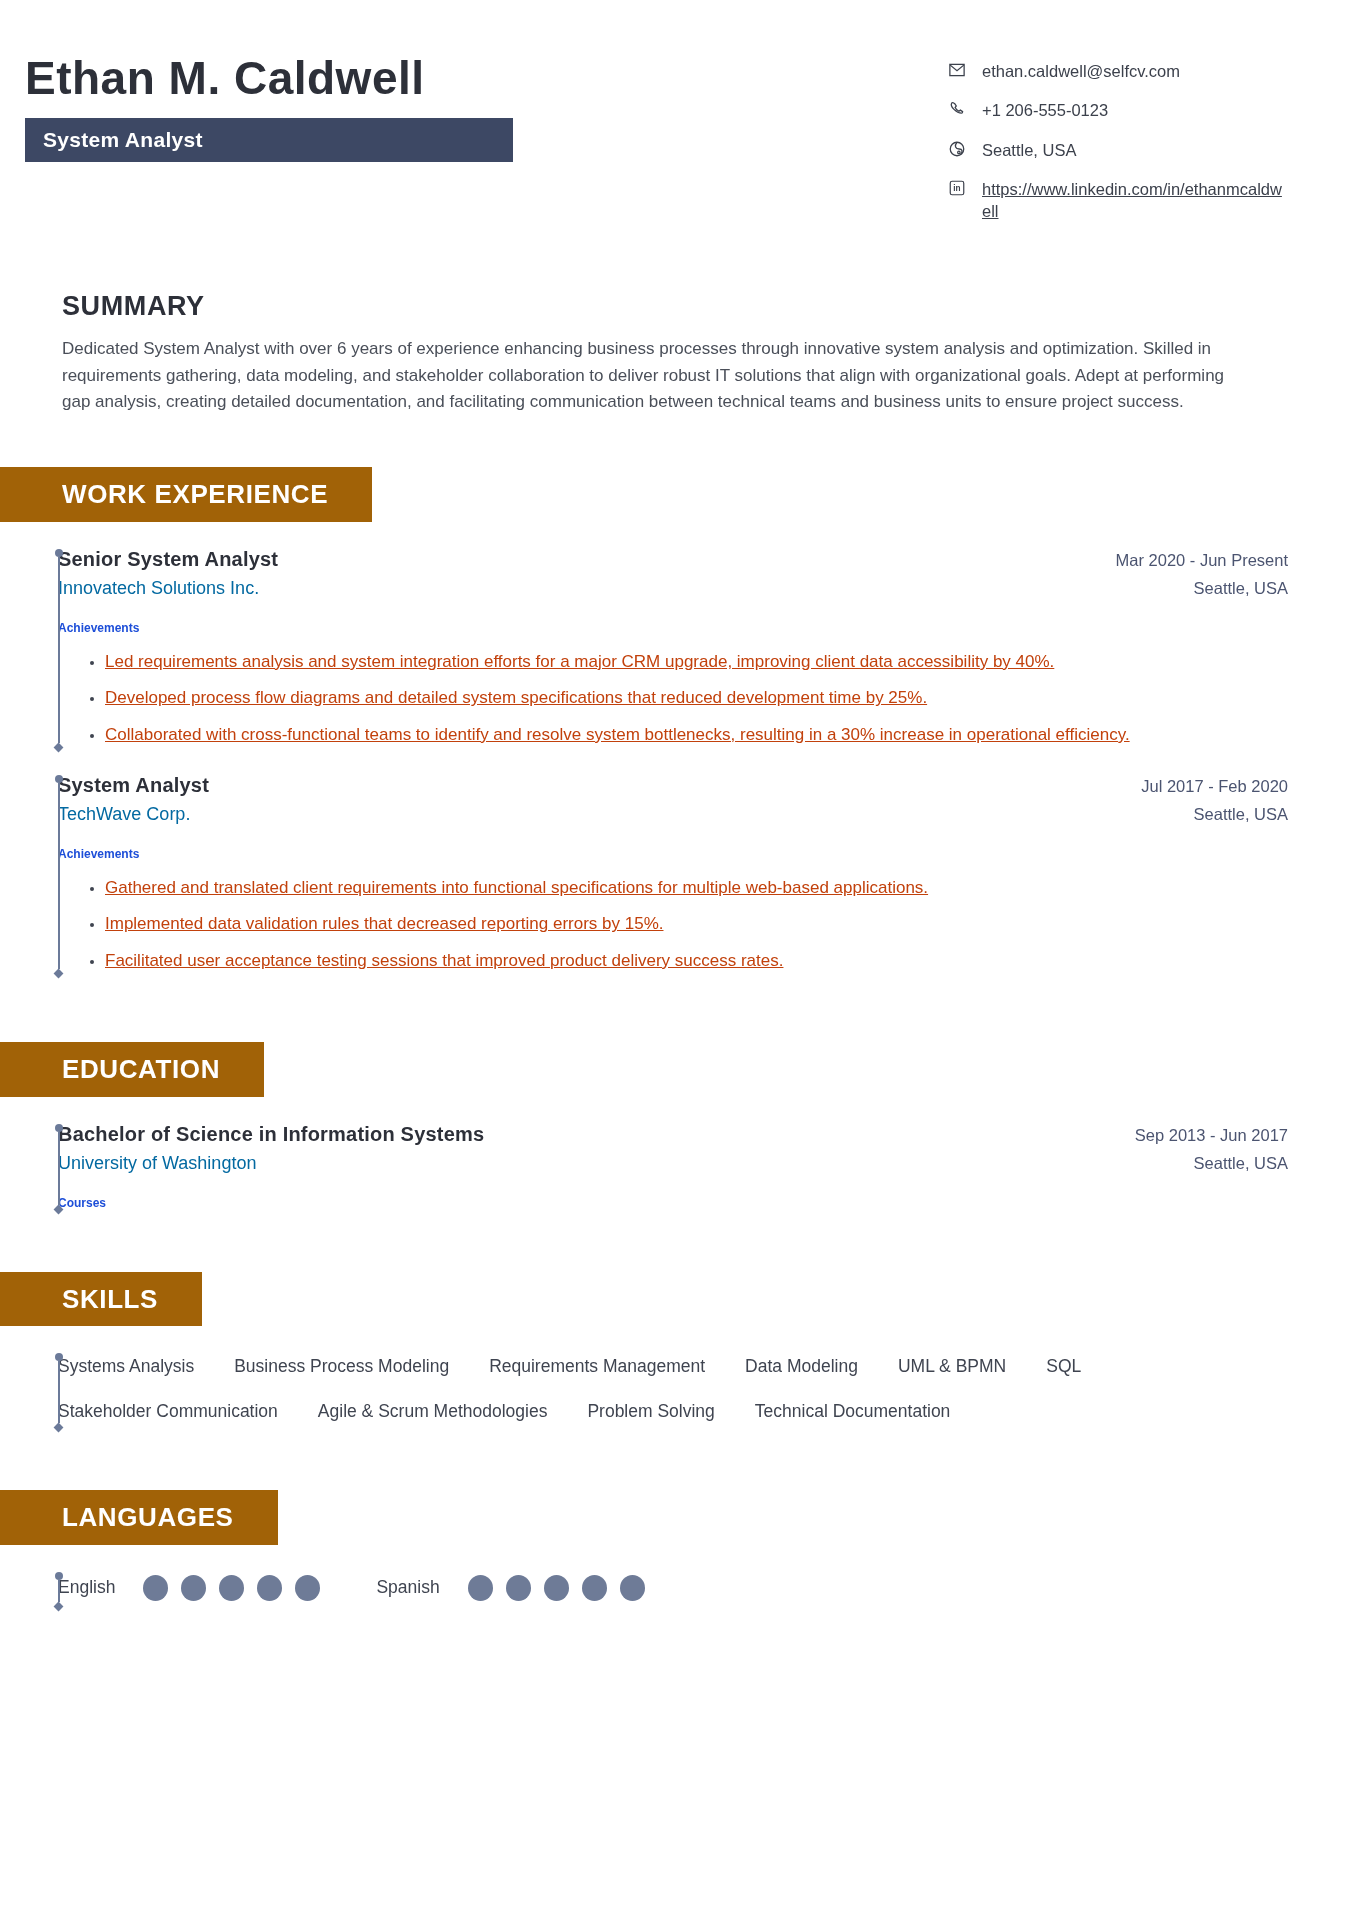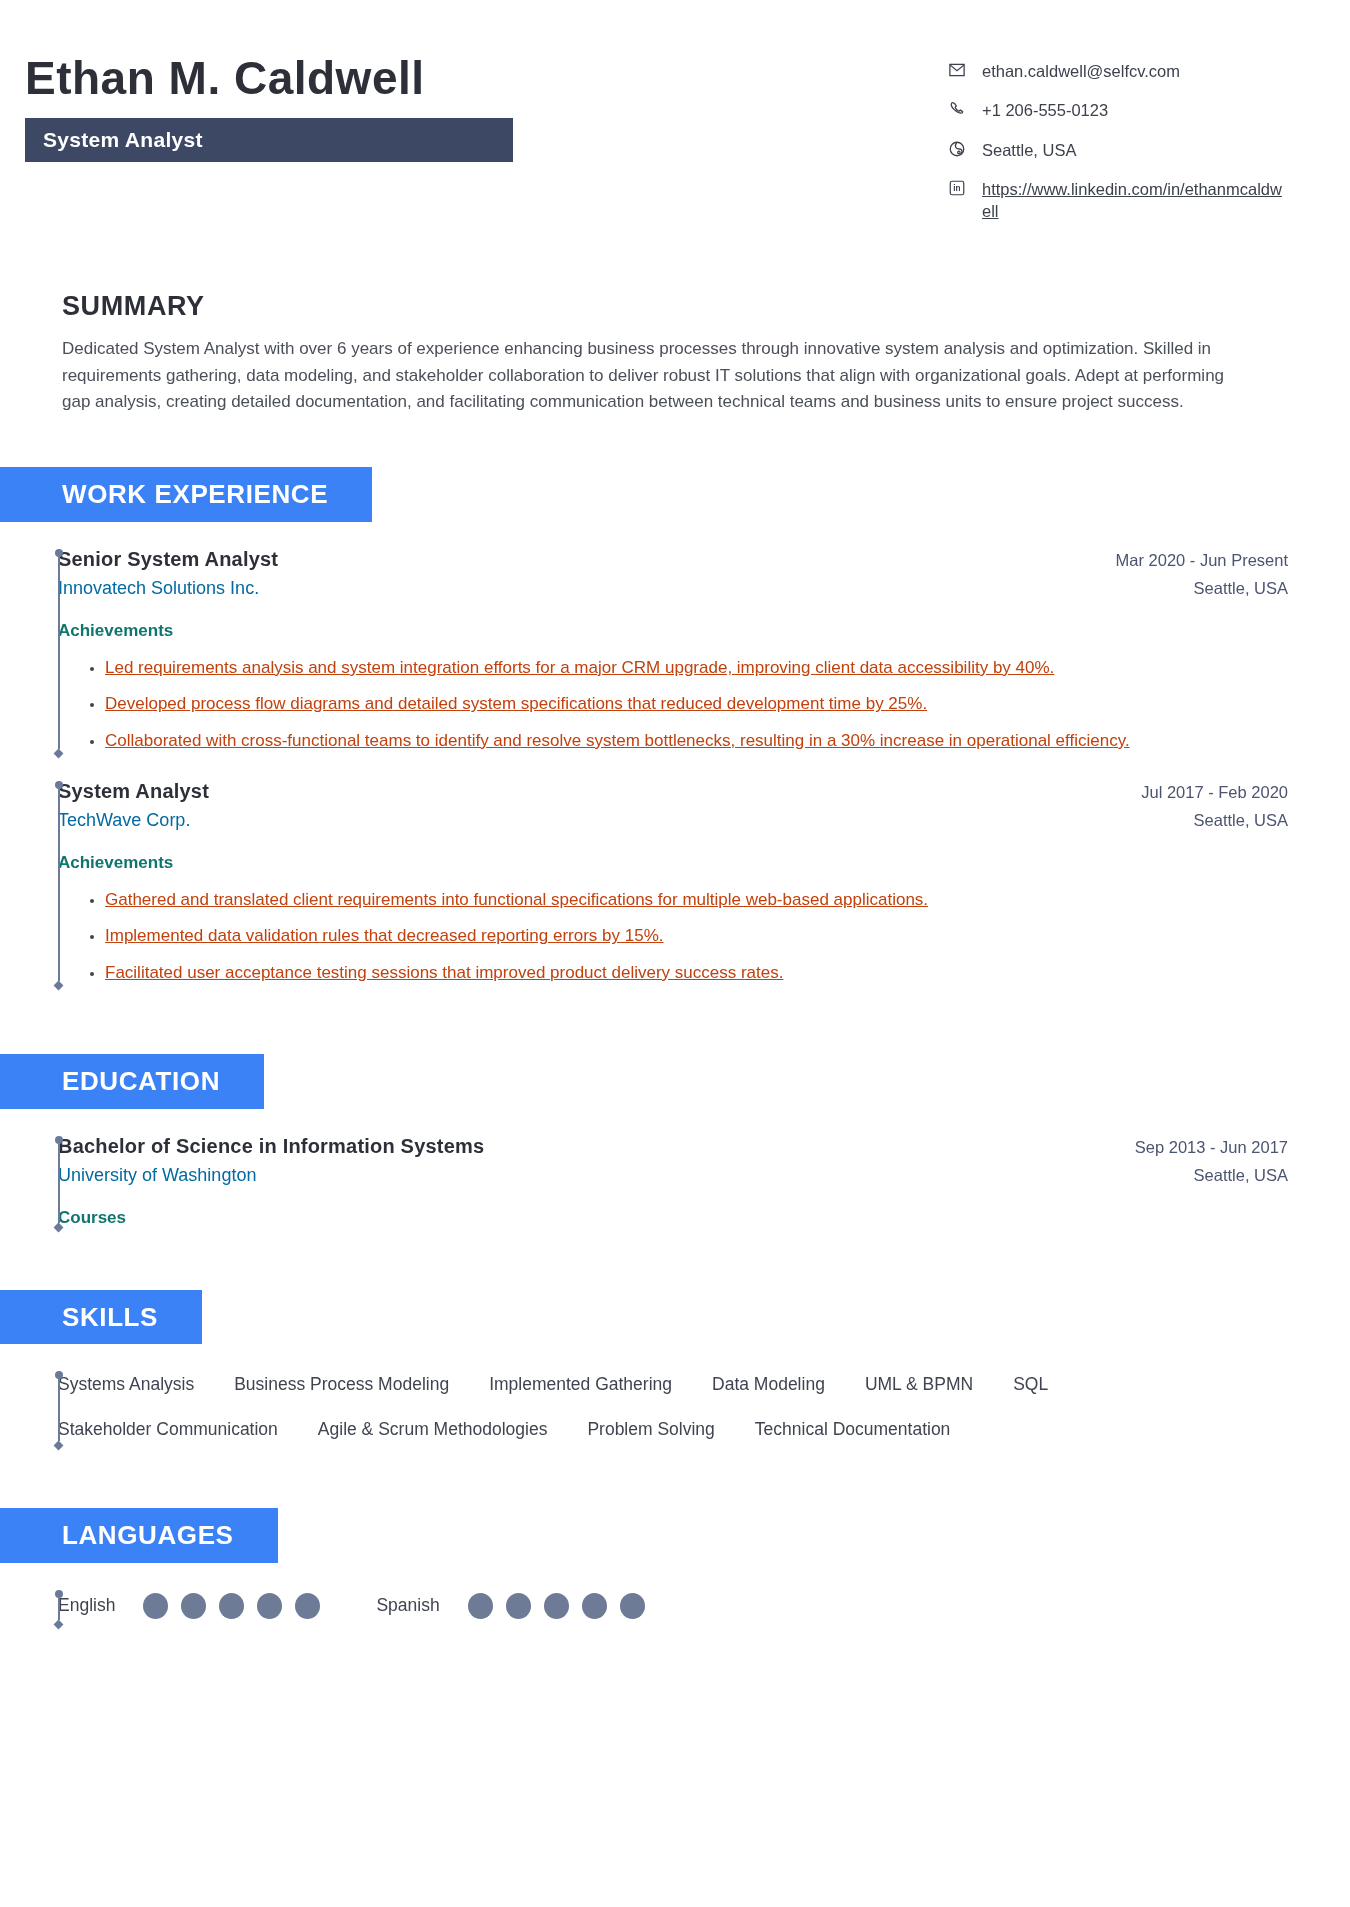--- a/index.html
+++ b/index.html
@@ -21,21 +21,21 @@
   .contact-row svg { flex:0 0 auto; margin-top:1px; }
   .contact-link { color:#3c414c; text-decoration:underline; word-break:break-all; display:inline-block; width:318px; }
   
   .plain-heading {
     margin:54px 62px 0 62px; font-size:27px; font-weight:800; color:#2d3039; letter-spacing:0.6px;
   }
   .summary-text {
     margin:14px 62px 0 62px; font-size:17px; line-height:1.55; color:#4a4f59; max-width:1190px;
   }
   .section-bar {
-    display:inline-block; background:#3b82f6; color:#ffffff; font-weight:800; font-size:26px;
+    display:inline-block; background:#a16207; color:#ffffff; font-weight:800; font-size:26px;
     letter-spacing:0.6px; padding:13px 44px 13px 62px; line-height:1.1;
   }
   .mt-work { margin-top:52px; }
   .mt-edu  { margin-top:58px; }
   .mt-skill{ margin-top:62px; }
   .mt-lang { margin-top:62px; }
   
   .entry { position:relative; margin:26px 62px 0 58px; }
   .timeline { position:absolute; left:0; top:9px; bottom:5px; width:2px; background:#6b7a99; }
   .timeline::before {
@@ -45,21 +45,21 @@
   .timeline::after {
     content:""; position:absolute; bottom:-8px; left:-3px; width:7px; height:7px;
     transform:rotate(45deg); background:#6b7a99;
   }
   .entry-head { display:flex; justify-content:space-between; align-items:baseline; }
   .entry-title { font-size:20px; font-weight:700; color:#2d3039; letter-spacing:0.2px; }
   .entry-date { font-size:16.5px; color:#4b5470; }
   .entry-sub { display:flex; justify-content:space-between; align-items:baseline; margin-top:7px; }
   .entry-company { font-size:18px; color:#0369a1; }
   .entry-loc { font-size:16.5px; color:#4b5470; }
-  .achv-label { margin-top:22px; font-size:17px; font-weight:700; color:#0f766e; }
+  .achv-label { margin-top:22px; font-size:12px; font-weight:700; color:#1d4ed8; }
   ul.bullets { margin:14px 0 0 0; padding-left:47px; }
   ul.bullets li { margin-bottom:10px; font-size:17px; line-height:1.55; color:#c2410c;text-decoration:underline; }
   ul.bullets li::marker { color:#3f4450; font-size:0.85em; }
   
   ul.courses { margin:16px 0 0 0; padding-left:47px; display:grid; grid-template-columns:485px 1fr; row-gap:26px; }
   ul.courses li { font-size:17px; color:#3f4450; }
   ul.courses li::marker { color:#3f4450; font-size:0.85em; }
   
   .skills-list {
     display:flex; flex-wrap:wrap; column-gap:40px; row-gap:24px;
@@ -183,21 +183,21 @@
 </div>
 
 
 <div class="section-bar mt-skill">SKILLS</div>
 
 <div class="entry">
   <div class="timeline"></div>
   <div class="skills-list">
     <span>Systems Analysis</span>
     <span>Business Process Modeling</span>
-    <span>Implemented Gathering</span>
+    <span>Requirements Management</span>
     <span>Data Modeling</span>
     <span>UML &amp; BPMN</span>
     <span>SQL</span>
     <span>Stakeholder Communication</span>
     <span>Agile &amp; Scrum Methodologies</span>
     <span>Problem Solving</span>
     <span>Technical Documentation</span>
   </div>
 </div>
 

